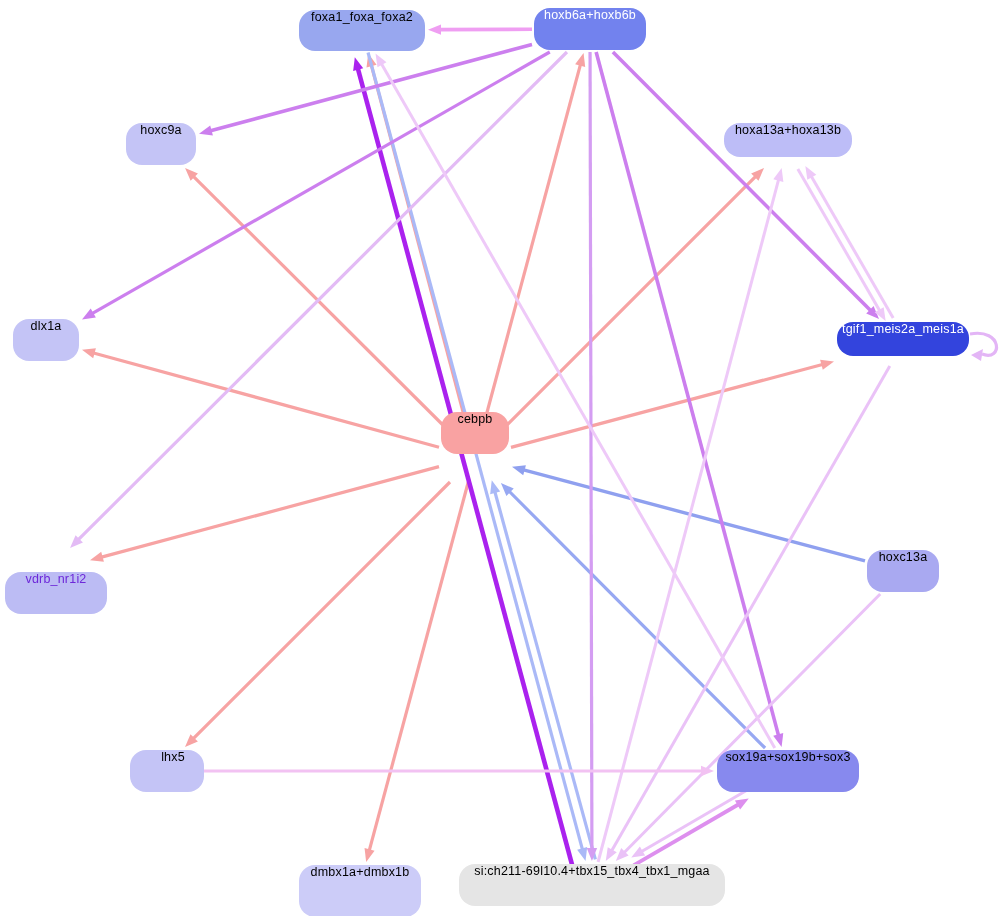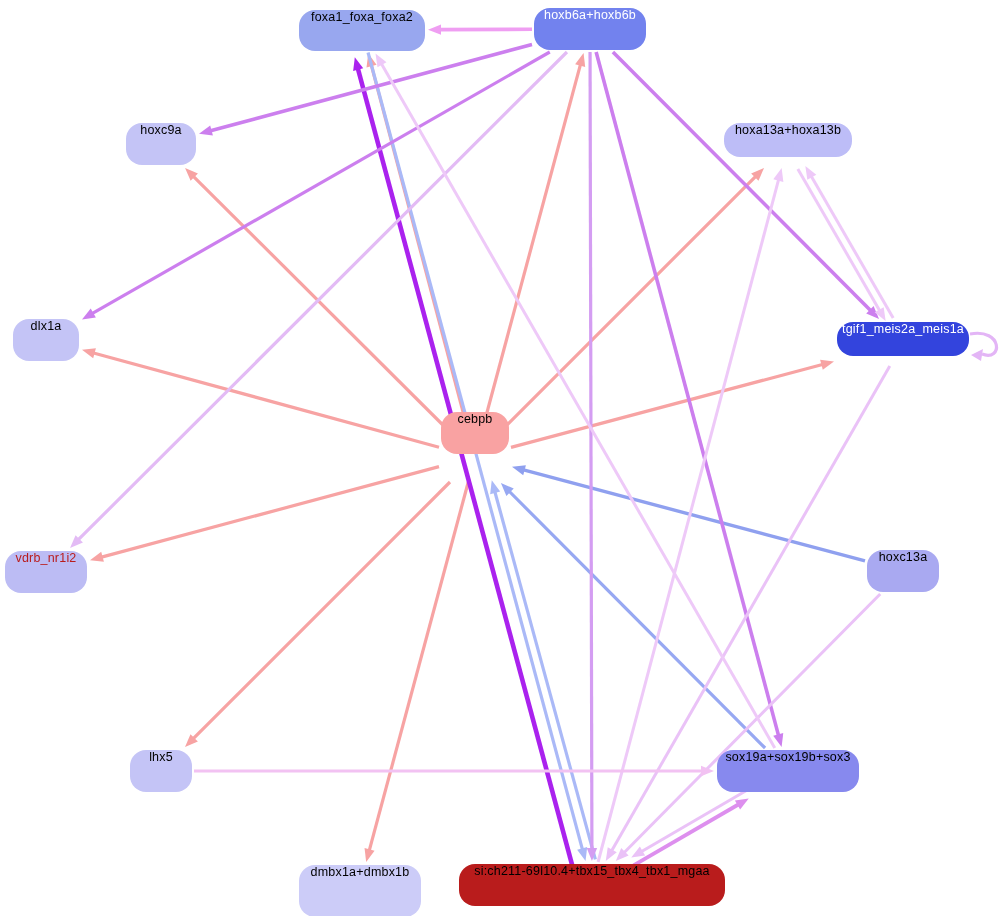--- a/index.html
+++ b/index.html
@@ -168,32 +168,32 @@
       </div>
       <div class="node" style="left: 13px; top: 319px; width: 66px; height: 42px; background: rgb(196, 196, 246); color: rgb(0, 0, 0);">
         <span>dlx1a</span>
       </div>
       <div class="node" style="left: 837px; top: 322px; width: 132px; height: 34px; background: rgb(51, 68, 221); color: rgb(255, 255, 255);">
         <span>tgif1_meis2a_meis1a</span>
       </div>
       <div class="node" style="left: 441px; top: 412px; width: 68px; height: 42px; background: rgb(249, 162, 162); color: rgb(0, 0, 0);">
         <span>cebpb</span>
       </div>
-      <div class="node" style="left: 5px; top: 551px; width: 82px; height: 42px; background: rgb(188, 188, 244); color: #b91c1c;">
+      <div class="node" style="left: 5px; top: 572px; width: 102px; height: 42px; background: rgb(188, 188, 244); color: #6d28d9;">
         <span>vdrb_nr1i2</span>
       </div>
       <div class="node" style="left: 867px; top: 550px; width: 72px; height: 42px; background: rgb(169, 169, 241); color: rgb(0, 0, 0);">
         <span>hoxc13a</span>
       </div>
-      <div class="node" style="left: 130px; top: 750px; width: 62px; height: 42px; background: rgb(196, 196, 246); color: rgb(0, 0, 0);">
+      <div class="node" style="left: 130px; top: 750px; width: 62px; height: 42px; background: rgb(196, 196, 246); color: rgb(0, 0, 0); padding-left: 12px;">
         <span>lhx5</span>
       </div>
       <div class="node" style="left: 717px; top: 750px; width: 142px; height: 42px; background: rgb(135, 137, 238); color: rgb(0, 0, 0);">
         <span>sox19a+sox19b+sox3</span>
       </div>
       <div class="node" style="left: 299px; top: 865px; width: 122px; height: 52px; background: rgb(204, 204, 248); color: rgb(0, 0, 0);">
         <span>dmbx1a+dmbx1b</span>
       </div>
-      <div class="node" style="left: 459px; top: 864px; width: 266px; height: 42px; background: #b91c1c; color: rgb(0, 0, 0);">
+      <div class="node" style="left: 459px; top: 864px; width: 266px; height: 42px; background: #e5e5e5; color: rgb(0, 0, 0);">
         <span>si:ch211-69l10.4+tbx15_tbx4_tbx1_mgaa</span>
       </div>
     </div>
 </div>
 
 </body></html>

